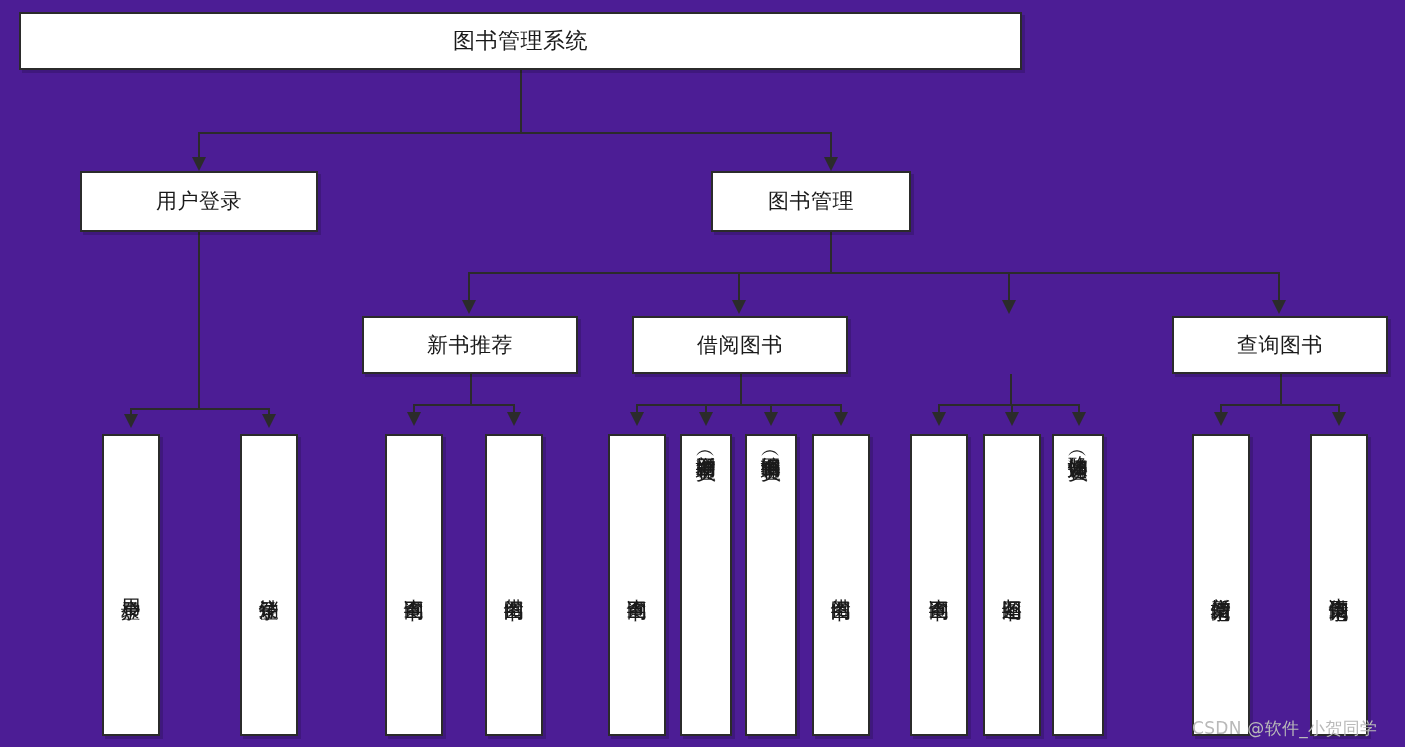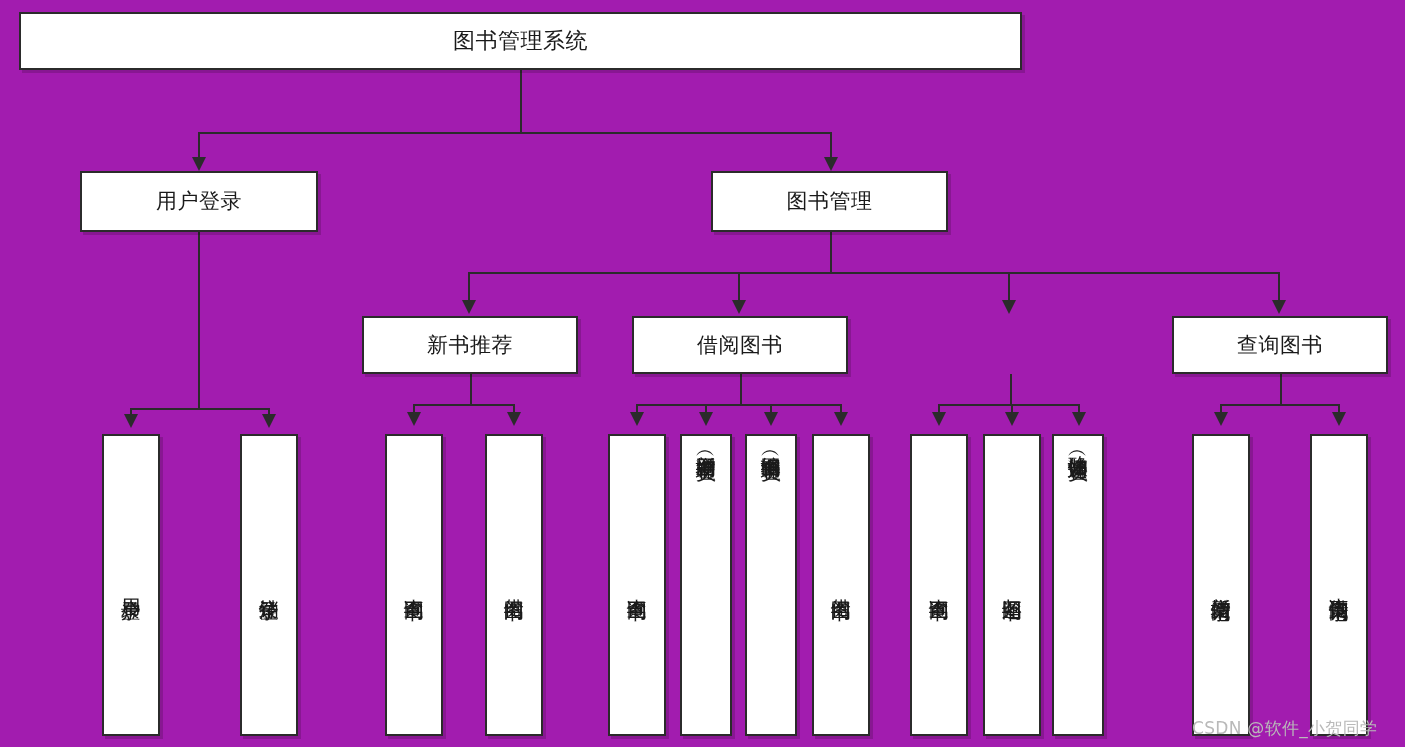--- a/index.html
+++ b/index.html
@@ -7,21 +7,21 @@
     padding: 0;
     background: #ffffff;
   }
   body {
     font-family: "DejaVu Sans", "Liberation Sans", sans-serif;
   }
   #canvas {
     position: relative;
     width: 1405px;
     height: 747px;
-    background: #a21caf;
+    background: #4c1d95;
     overflow: hidden;
   }
   
   .node {
     position: absolute;
     box-sizing: border-box;
     background: #ffffff;
     border: 2px solid #2b2b2b;
     box-shadow: 3px 3px 0 0 rgba(0,0,0,0.16);
     display: flex;
@@ -149,21 +149,21 @@
   <div class="arrow" style="left:1332px; top:412px;"></div>
 
   <div class="node horiz root" style="left:19px; top:12px; width:1003px; height:58px;">
     <span class="lbl">图书管理系统</span>
   </div>
 
   <div class="node horiz" style="left:80px; top:171px; width:238px; height:61px;">
     <span class="lbl">用户登录</span>
   </div>
 
-  <div class="node horiz" style="left:711px; top:171px; width:237px; height:61px;">
+  <div class="node horiz" style="left:711px; top:171px; width:200px; height:61px;">
     <span class="lbl">图书管理</span>
   </div>
 
   <div class="node horiz" style="left:362px; top:316px; width:216px; height:58px;justify-content:center;">
     <span class="lbl">新书推荐</span>
   </div>
 
   <div class="node horiz" style="left:632px; top:316px; width:216px; height:58px;">
     <span class="lbl">借阅图书</span>
   </div>

